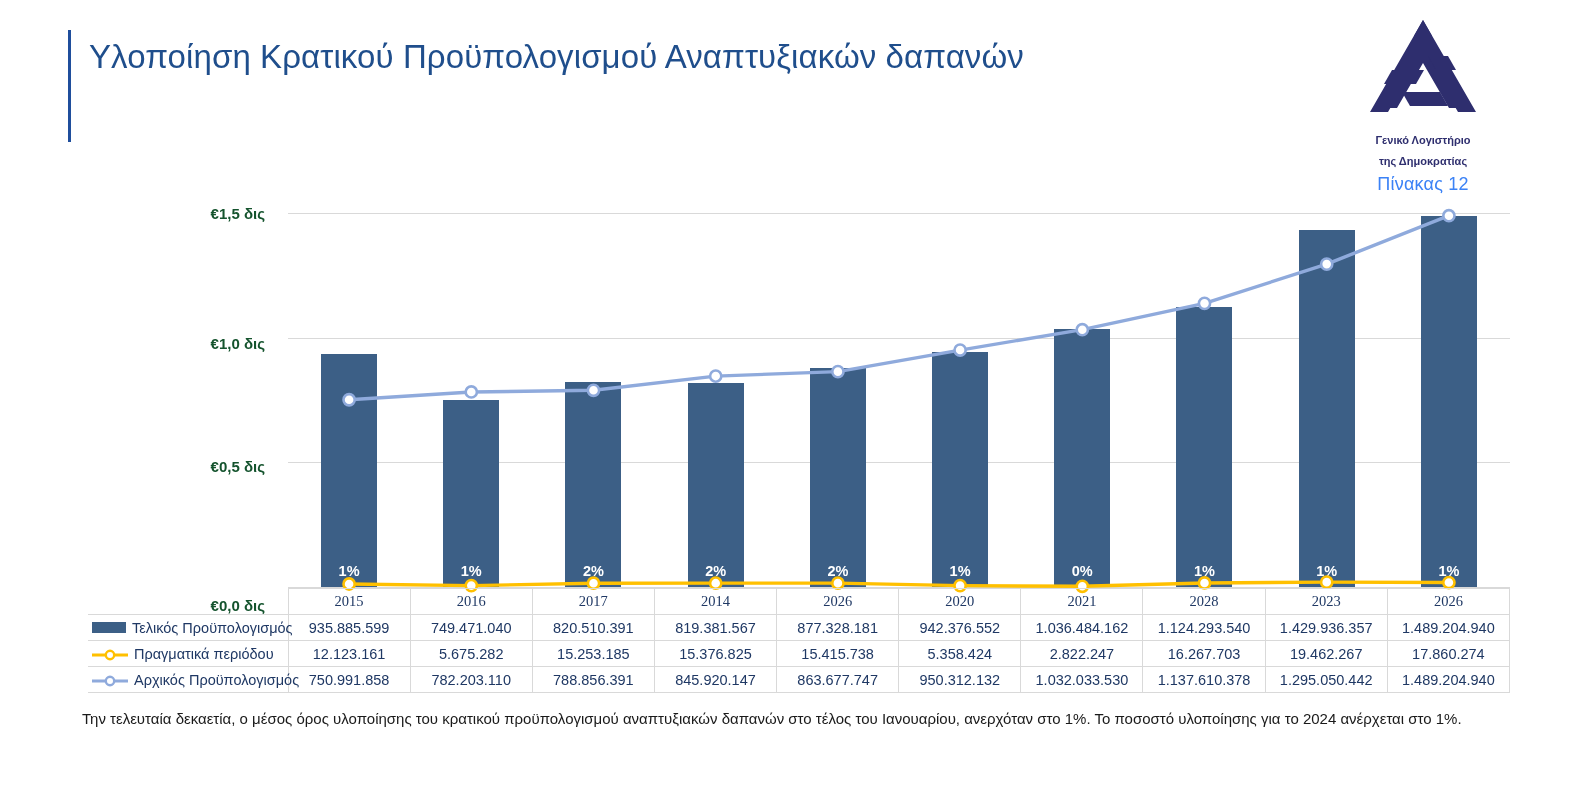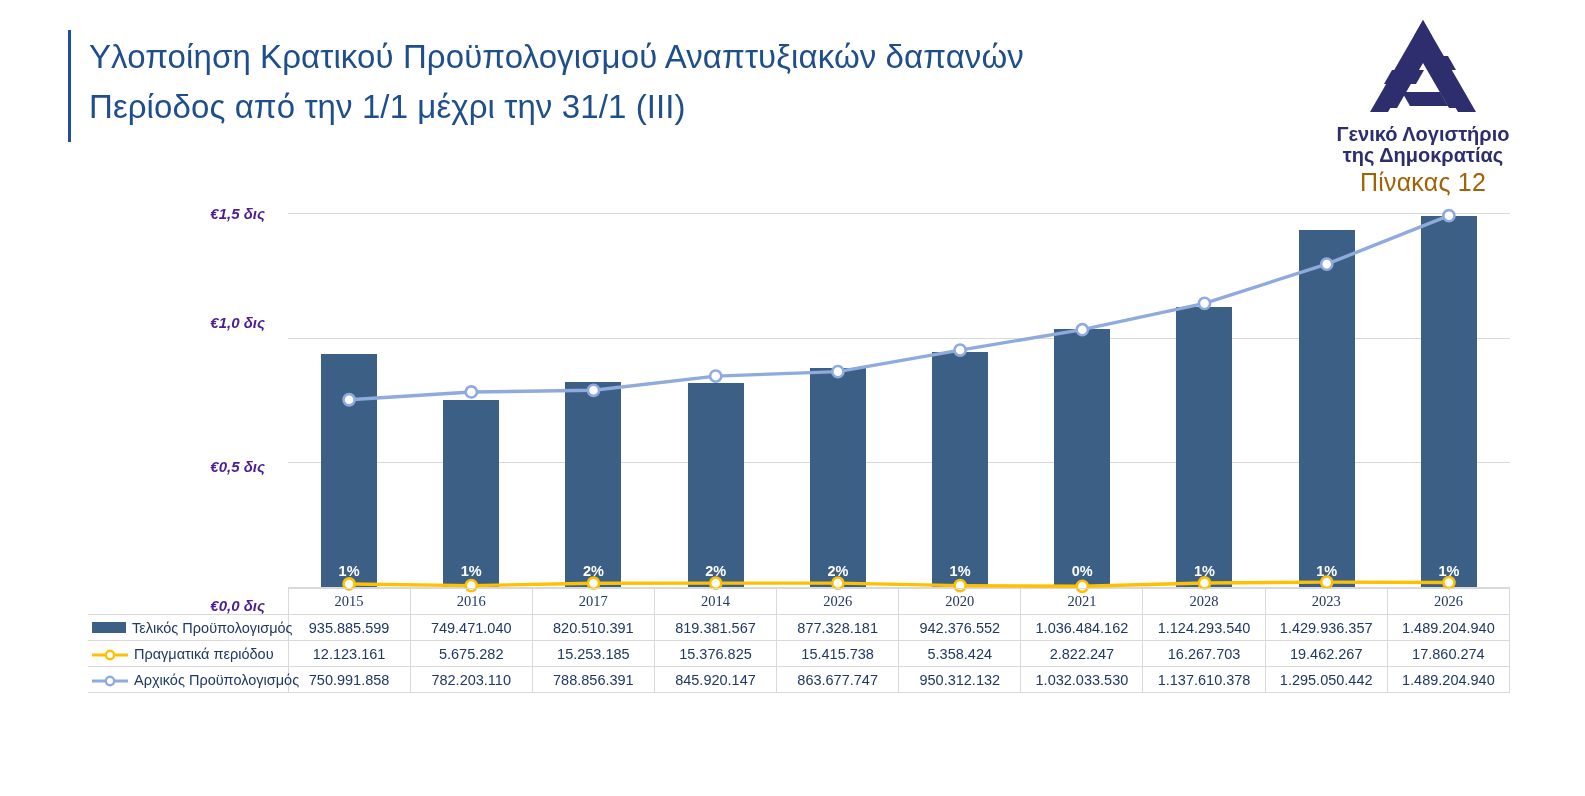--- a/index.html
+++ b/index.html
@@ -25,39 +25,39 @@
     font-weight: 400; letter-spacing: 0.1px;
   }
 
   
   .logo-block {
     position: absolute; right: 62px; top: 18px; width: 200px;
     display: flex; flex-direction: column; align-items: center;
   }
   .logo-mark { width: 122px; height: 104px; }
   .logo-text {
-    margin-top: 2px; font-size: 20px; font-weight: bold; color: #2E2E6E;
+    margin-top: 8px; font-size: 11px; font-weight: bold; color: #2E2E6E;
     line-height: 21px; text-align: center; white-space: nowrap;
   }
   .table-no {
-    margin-top: 2px; font-size: 25px; color: #a16207; text-align: left;
+    margin-top: 2px; font-size: 18px; color: #3b82f6; text-align: left;
     letter-spacing: 0.2px;
   }
 
   
   .plot {
     position: absolute; left: 288px; top: 213px; width: 1222px; height: 374px;
   }
   .gridline {
     position: absolute; left: 0; width: 100%; height: 1px; background: #D9D9D9;
   }
   .axis-label {
-    position: absolute; right: 1245px; font-size: 15px; color: #4c1d95;
+    position: absolute; right: 1245px; font-size: 15px; color: #14532d;
     font-weight: bold; white-space: nowrap; transform: translateY(-50%);
-    text-align: right; width: 120px; font-style: italic;
+    text-align: right; width: 120px;
   }
   .bars-layer, .lines-layer {
     position: absolute; left: 0; top: 0; width: 100%; height: 100%;
   }
   .bar-slot {
     position: absolute; bottom: 0; height: 100%;
   }
   .bar {
     position: absolute; bottom: 0; left: 50%; transform: translateX(-50%);
     width: 56px; background: #3C5F86;
@@ -96,21 +96,20 @@
 </style>
 </head>
 <body>
 
 <div class="page">
 
   <div class="title-wrap">
     <div class="title-bar"></div>
     <div class="title-lines">
       <div class="title-line">Υλοποίηση Κρατικού Προϋπολογισμού Αναπτυξιακών δαπανών</div>
-      <div class="title-line">Περίοδος από την 1/1 μέχρι την 31/1 (ΙΙΙ)</div>
     </div>
   </div>
 
   <div class="logo-block">
     <svg class="logo-mark" viewBox="0 0 122 104">
       <g fill="#2E2E6E">
         <path d="M61 2 L8 94 L26 94 L61 33 L96 94 L114 94 Z M61 22 L22 90 L35 90 L61 45 L87 90 L100 90 Z"></path>
         <path d="M61 2 L52 18 L70 18 Z"></path>
         <path d="M30 52 L62 52 L54 66 L22 66 Z"></path>
         <path d="M66 38 L86 38 L94 52 L74 52 Z"></path>
@@ -128,21 +127,21 @@
   <div class="plot">
     <div id="grid-holder">
         <div class="gridline" style="top: 374px;"></div>
         <div class="gridline" style="top: 249.333px;"></div>
         <div class="gridline" style="top: 124.667px;"></div>
         <div class="gridline" style="top: 0px;"></div>
       </div>
     <div id="ylabels-holder">
         <div class="axis-label" style="top: 392px;">€0,0 δις</div>
         <div class="axis-label" style="top: 253px;">€0,5 δις</div>
-        <div class="axis-label" style="top: 109px;">€1,0 δις</div>
+        <div class="axis-label" style="top: 130px;">€1,0 δις</div>
         <div class="axis-label" style="top: 0px;">€1,5 δις</div>
       </div>
     <div class="bars-layer" id="bars-holder">
         <div class="bar-slot" style="left: 0px; width: 122.2px;">
           <div class="bar" title="2015: 935.885.599" style="height: 233.347px; background: rgb(60, 95, 134);">
             <div class="bar-pct">1%</div>
           </div>
         </div>
         <div class="bar-slot" style="left: 122.2px; width: 122.2px;">
           <div class="bar" title="2016: 749.471.040" style="height: 186.868px; background: rgb(60, 95, 134);">
@@ -329,14 +328,15 @@
           <td>863.677.747</td>
           <td>950.312.132</td>
           <td>1.032.033.530</td>
           <td>1.137.610.378</td>
           <td>1.295.050.442</td>
           <td>1.489.204.940</td>
         </tr>
       </tbody>
   </table>
 
+  <div class="footnote">Την τελευταία δεκαετία, ο μέσος όρος υλοποίησης του κρατικού προϋπολογισμού αναπτυξιακών δαπανών στο τέλος του Ιανουαρίου, ανερχόταν στο 1%. Το ποσοστό υλοποίησης για το 2024 ανέρχεται στο 1%.</div>
 
 </div>
 
 </body></html>

